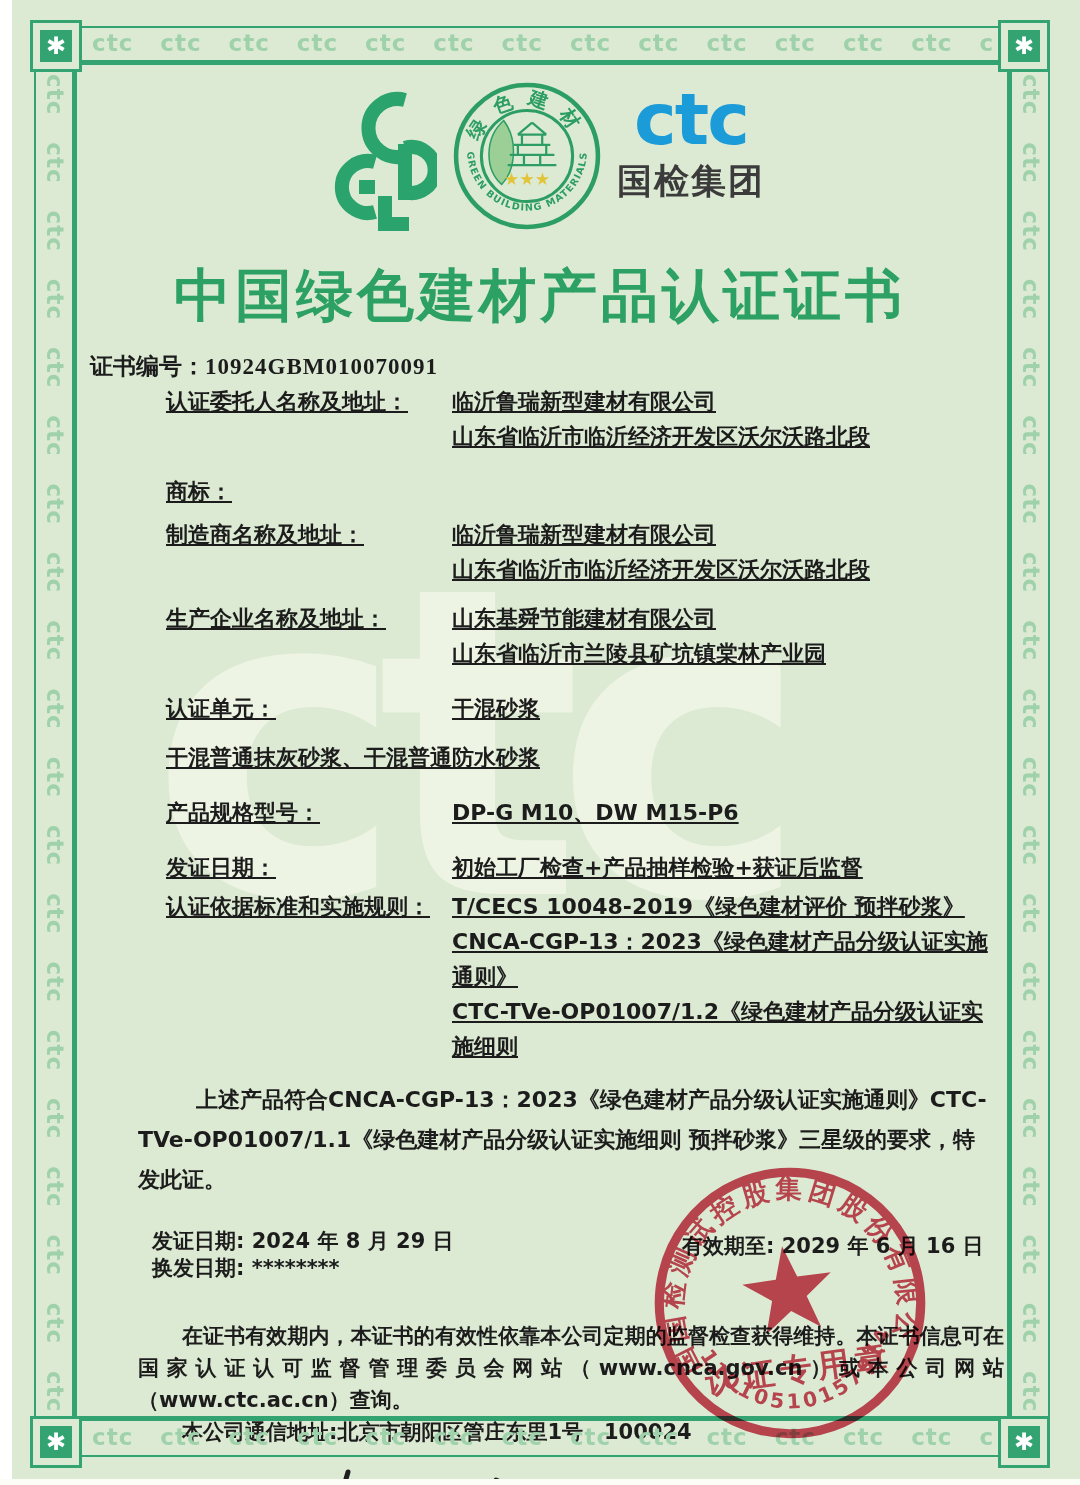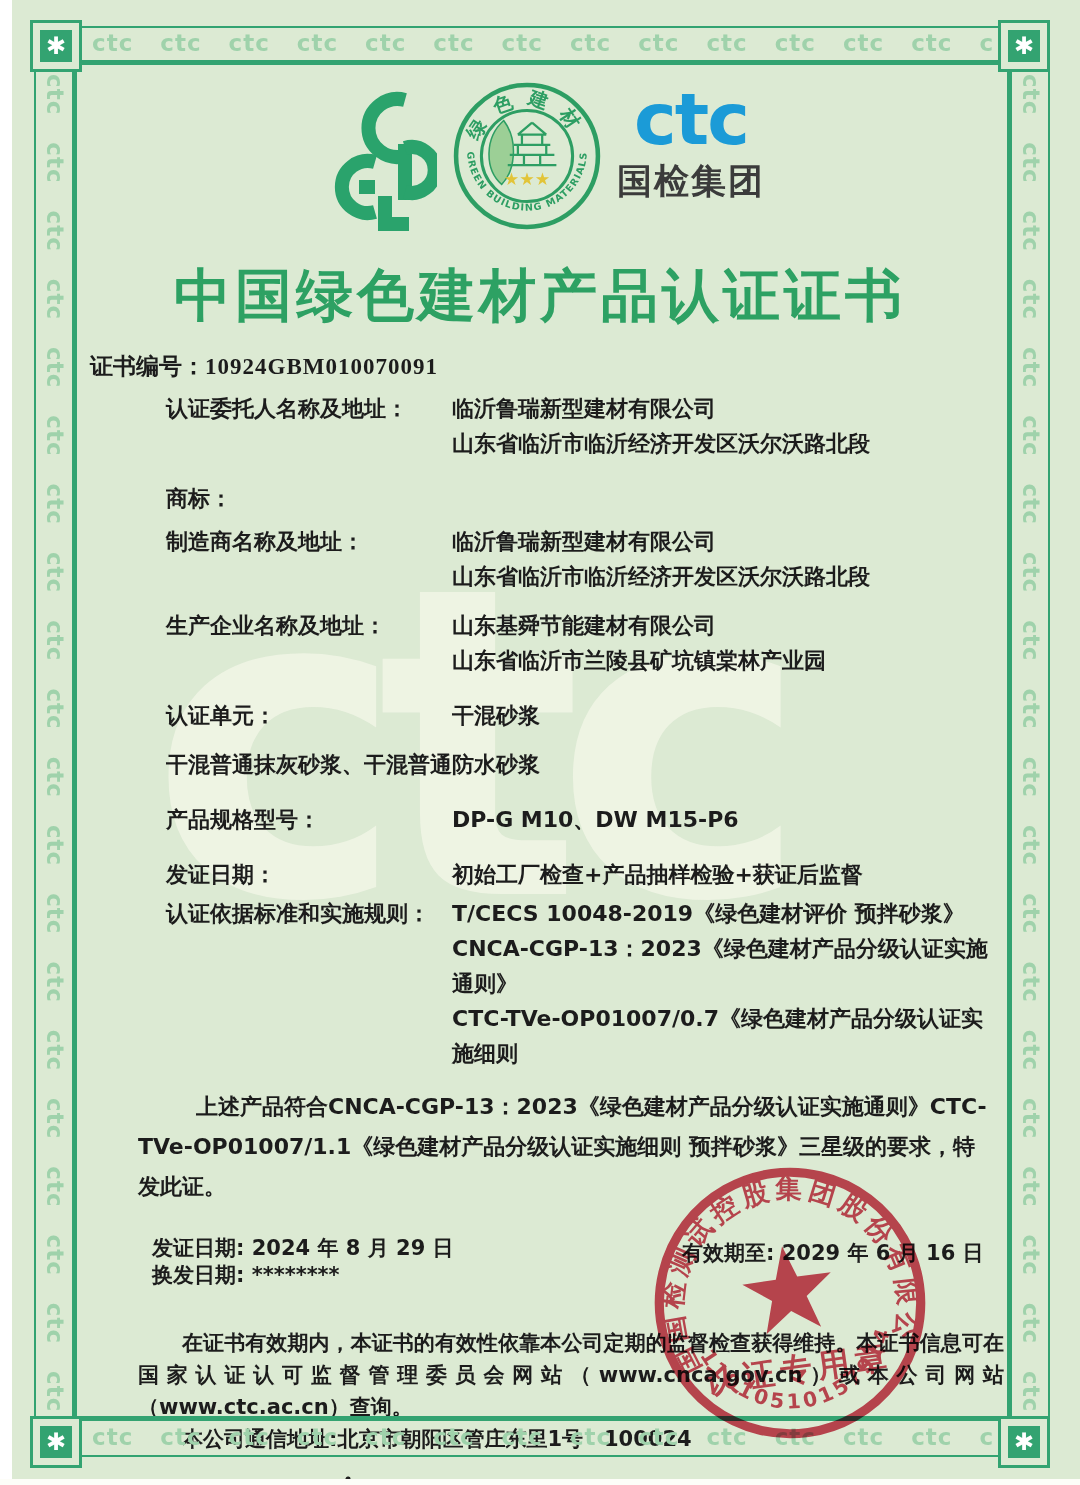--- a/index.html
+++ b/index.html
@@ -36,21 +36,21 @@
   .gp-logo{margin-top:6px;}
   .emblem{margin-top:4px;}
   .ctc-logo{display:flex;flex-direction:column;align-items:center;margin-top:10px;}
   .ctc-word{font-size:72px;line-height:66px;font-weight:900;color:#1b9bd7;letter-spacing:-2px;font-family:"DejaVu Sans",sans-serif;}
   .ctc-sub{font-size:35px;font-weight:900;color:#3b3b3b;letter-spacing:2px;margin-top:6px;}
 
   .title{margin-top:16px;text-align:center;font-size:57px;font-weight:800;color:#2da163;letter-spacing:4px;}
   .certline{margin-top:16px;font-size:23px;font-weight:800;}
   .certline .num{font-family:"Liberation Serif","DejaVu Serif",serif;font-weight:700;letter-spacing:1px;}
 
-  .fields{margin-top:9px;}
+  .fields{margin-top:2px;text-decoration:underline;}
   .row{display:flex;margin-left:76px;margin-bottom:14px;}
   .label{flex:0 0 286px;font-size:22px;font-weight:800;line-height:35px;}
   .value{font-size:22px;font-weight:700;line-height:35px;}
   .mb-lg{margin-bottom:20px;} .mb-sm{margin-bottom:8px;} .mb-xs{margin-bottom:4px;}
 
   .statement{margin:16px 0 0 48px;width:856px;font-size:22px;font-weight:800;line-height:40px;text-indent:58px;}
 
   .dates{position:relative;margin:18px 0 0 62px;height:72px;font-size:21px;font-weight:700;}
   .dates .l1{position:absolute;left:0;top:9px;}
   .dates .l2{position:absolute;left:0;top:36px;}
@@ -189,21 +189,21 @@
       <div class="label">发证日期：</div>
       <div class="value">
           <div>初始工厂检查+产品抽样检验+获证后监督</div>
         </div>
     </div>
     <div class="row">
       <div class="label">认证依据标准和实施规则：</div>
       <div class="value">
         <div>T/CECS 10048-2019《绿色建材评价 预拌砂浆》</div>
         <div>CNCA-CGP-13：2023《绿色建材产品分级认证实施通则》</div>
-        <div>CTC-TVe-OP01007/0.7《绿色建材产品分级认证实施细则</div>
+        <div>CTC-TVe-OP01007/1.2《绿色建材产品分级认证实施细则</div>
       </div>
     </div>
   </div>
 
   <div class="statement">上述产品符合CNCA-CGP-13：2023《绿色建材产品分级认证实施通则》CTC-TVe-OP01007/1.1《绿色建材产品分级认证实施细则 预拌砂浆》三星级的要求，特发此证。</div>
 
   <div class="dates">
     <div class="l1"><span>发证日期:</span> <span>2024 年 8 月 29 日</span></div>
     <div class="l2"><span>换发日期:</span> <span>********</span></div>
     <div class="r1"><span>有效期至:</span> <span>2029 年 6 月 16 日</span></div>

